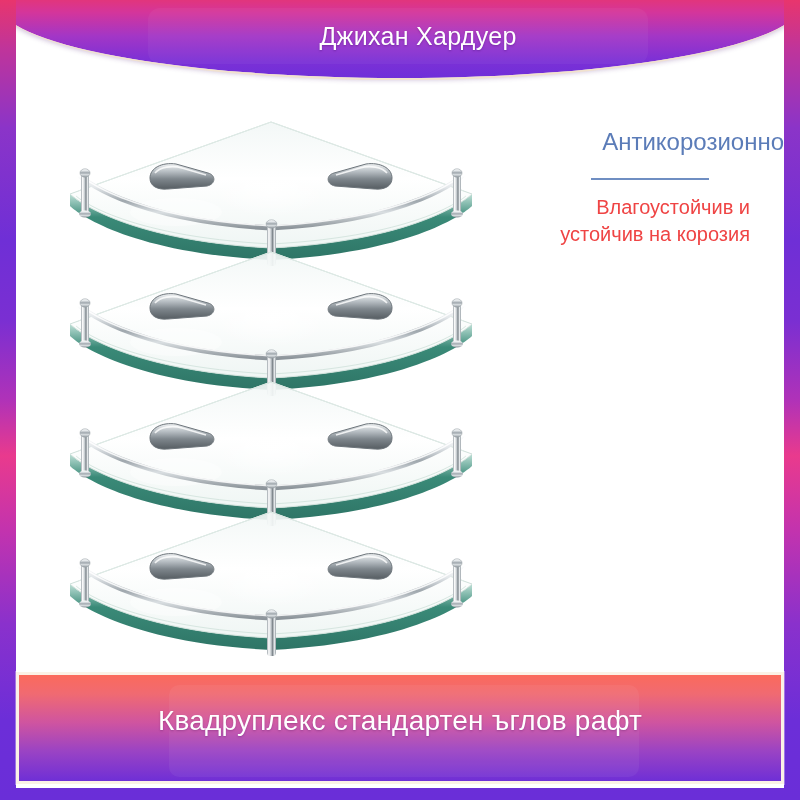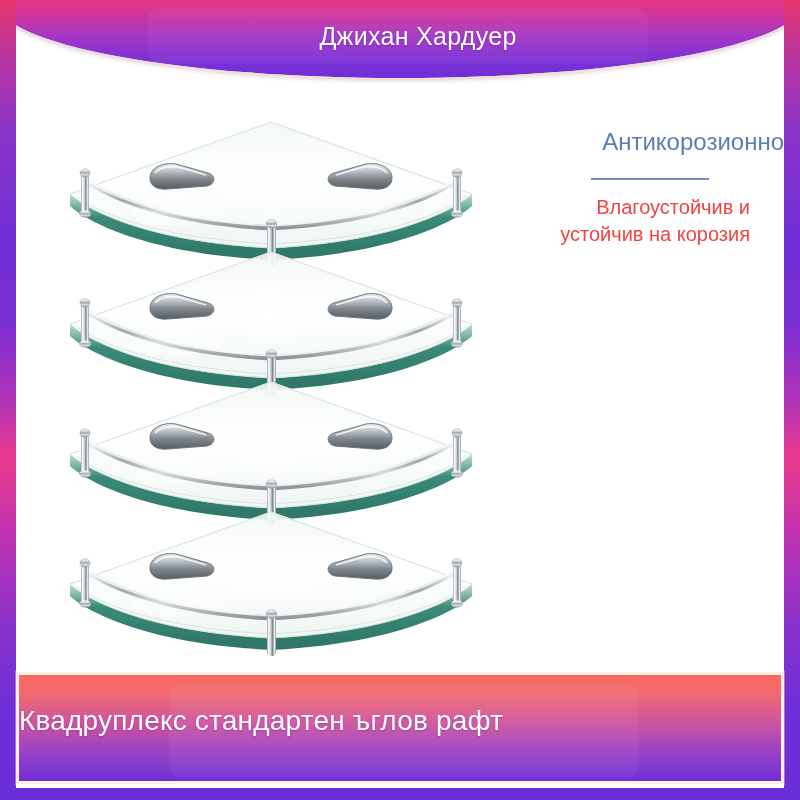--- a/index.html
+++ b/index.html
@@ -131,20 +131,21 @@
     position:absolute;
     left:150px; top:10px;
     width:470px; height:92px;
     border-radius:10px;
     background:rgba(255,255,255,.05);
   }
   #footer-title {
     position:absolute;
     left:0; top:30px;
     width:762px;
+    text-align:center;
     color:#ffffff;
     font-size:28px;
     font-weight:400;
     letter-spacing:.2px;
     text-shadow:0 1px 2px rgba(70,20,90,.3);
   }
 </style>
 </head>
 <body>
 

